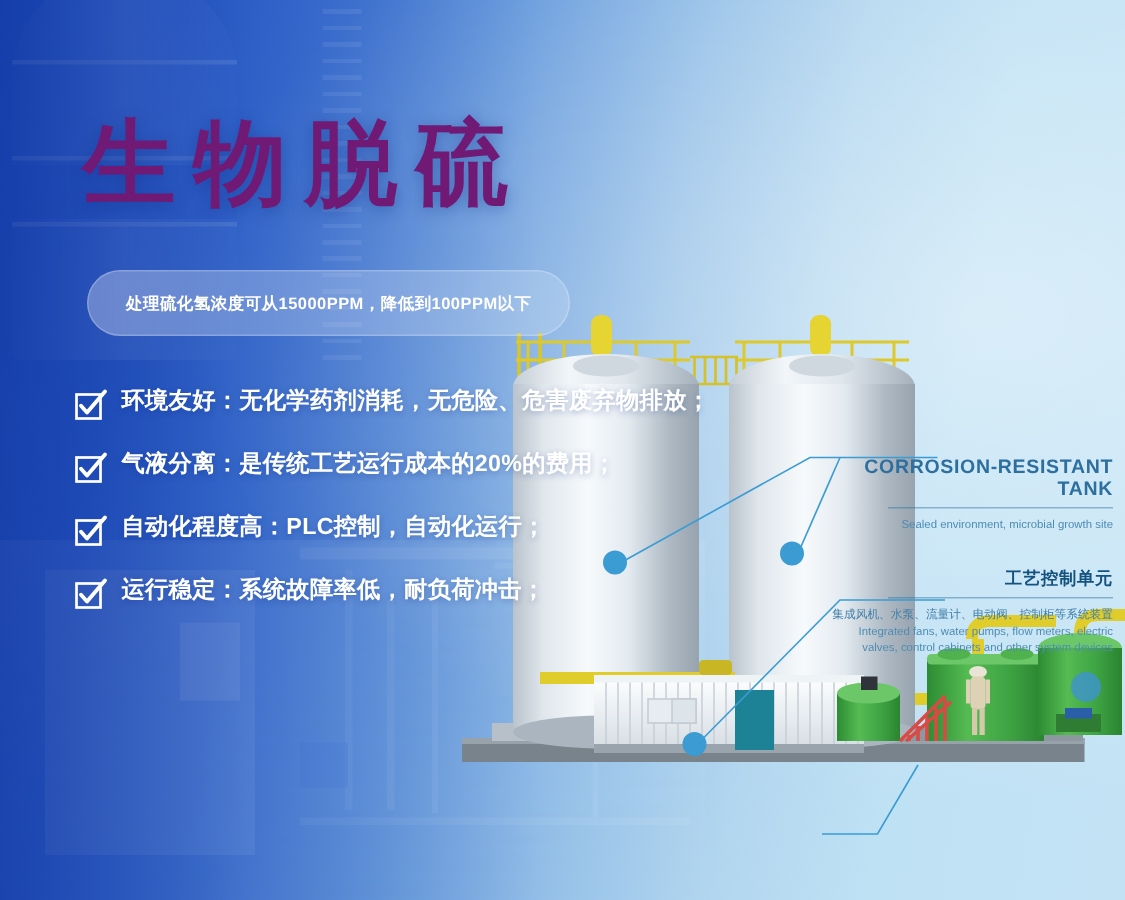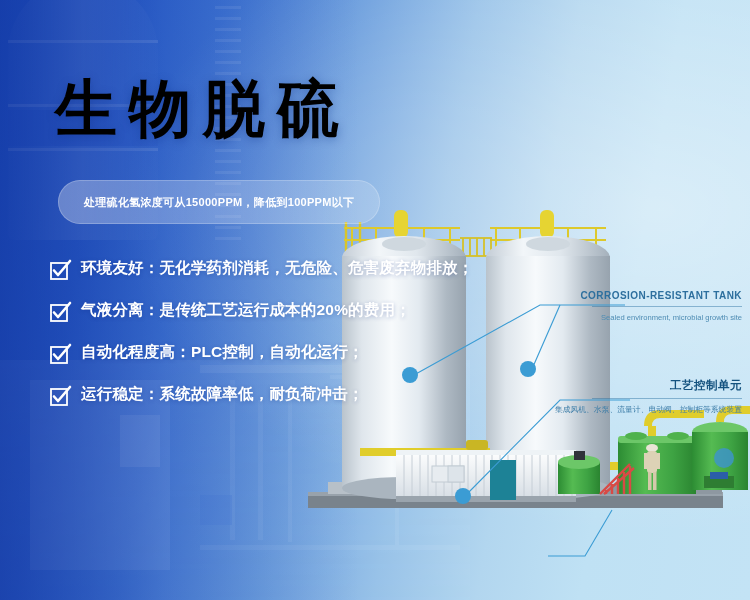--- a/index.html
+++ b/index.html
@@ -40,21 +40,21 @@
     background:radial-gradient(120% 90% at 88% 35%, rgba(255,255,255,.40), rgba(255,255,255,0) 60%);
   }
   .bg-vignette{
     position:absolute; inset:0;
     background:linear-gradient(90deg, rgba(14,46,150,.55) 0%, rgba(20,60,170,.22) 22%, rgba(255,255,255,0) 48%);
   }
 
   
   .title{
     position:absolute; left:55px; top:78px;
-    font-size:62px; line-height:1; font-weight:700; color:#000000;
+    font-size:62px; line-height:1; font-weight:700; color:#701a75;
     letter-spacing:12px; white-space:nowrap;
     text-shadow:0 2px 10px rgba(10,40,130,.35);
     font-family:"DejaVu Sans","Liberation Sans",sans-serif;
   }
 
   
   .pill{
     position:absolute; left:58px; top:180px; height:44px;
     display:flex; align-items:center; padding:0 26px;
     border-radius:22px; white-space:nowrap;
@@ -73,21 +73,21 @@
     letter-spacing:.2px; white-space:nowrap;
     text-shadow:0 1px 4px rgba(10,40,130,.30);
   }
 
   
   .illus{ position:absolute; left:300px; top:200px; width:450px; height:360px; }
 
   
   .callout{ position:absolute; text-align:right; }
   .co-cn{ font-size:11.5px; font-weight:700; color:#14527f; letter-spacing:.5px; }
-  .co-en{ font-size:10px; font-weight:700; color:#2d6f9e; letter-spacing:.45px; margin-top:2px; }
+  .co-en{ font-size:13px; font-weight:700; color:#2d6f9e; letter-spacing:.45px; margin-top:15px; }
   .co-rule{ height:1px; background:rgba(40,110,160,.45); margin:5px 0 5px auto; }
   .co-dcn{ font-size:7.8px; color:#3e7ea8; line-height:1.45; }
   .co-den{ font-size:7.6px; color:#4e8cb3; line-height:1.45; font-style:normal; }
 
   .co1{ right:8px; top:288px; width:190px; }
   .co2{ right:8px; top:378px; width:190px; }
   .co3{ left:560px; top:552px; width:150px; text-align:left; }
   .co3 .co-cn,.co3 .co-en{ text-align:left; }
 
   .lines{ position:absolute; inset:0; pointer-events:none; }
@@ -366,16 +366,17 @@
   <div class="callout co1">
     <div class="co-en">CORROSION-RESISTANT TANK</div>
     <div class="co-rule" style="width:150px"></div>
     <div class="co-den">Sealed environment, microbial growth site</div>
   </div>
 
   <div class="callout co2">
     <div class="co-cn">工艺控制单元</div>
     <div class="co-rule" style="width:150px"></div>
     <div class="co-dcn">集成风机、水泵、流量计、电动阀、控制柜等系统装置</div>
+    <div class="co-den">Integrated fans, water pumps, flow meters, electric valves, control cabinets and other system devices</div>
   </div>
 
 
 </div>
 
 </body></html>

